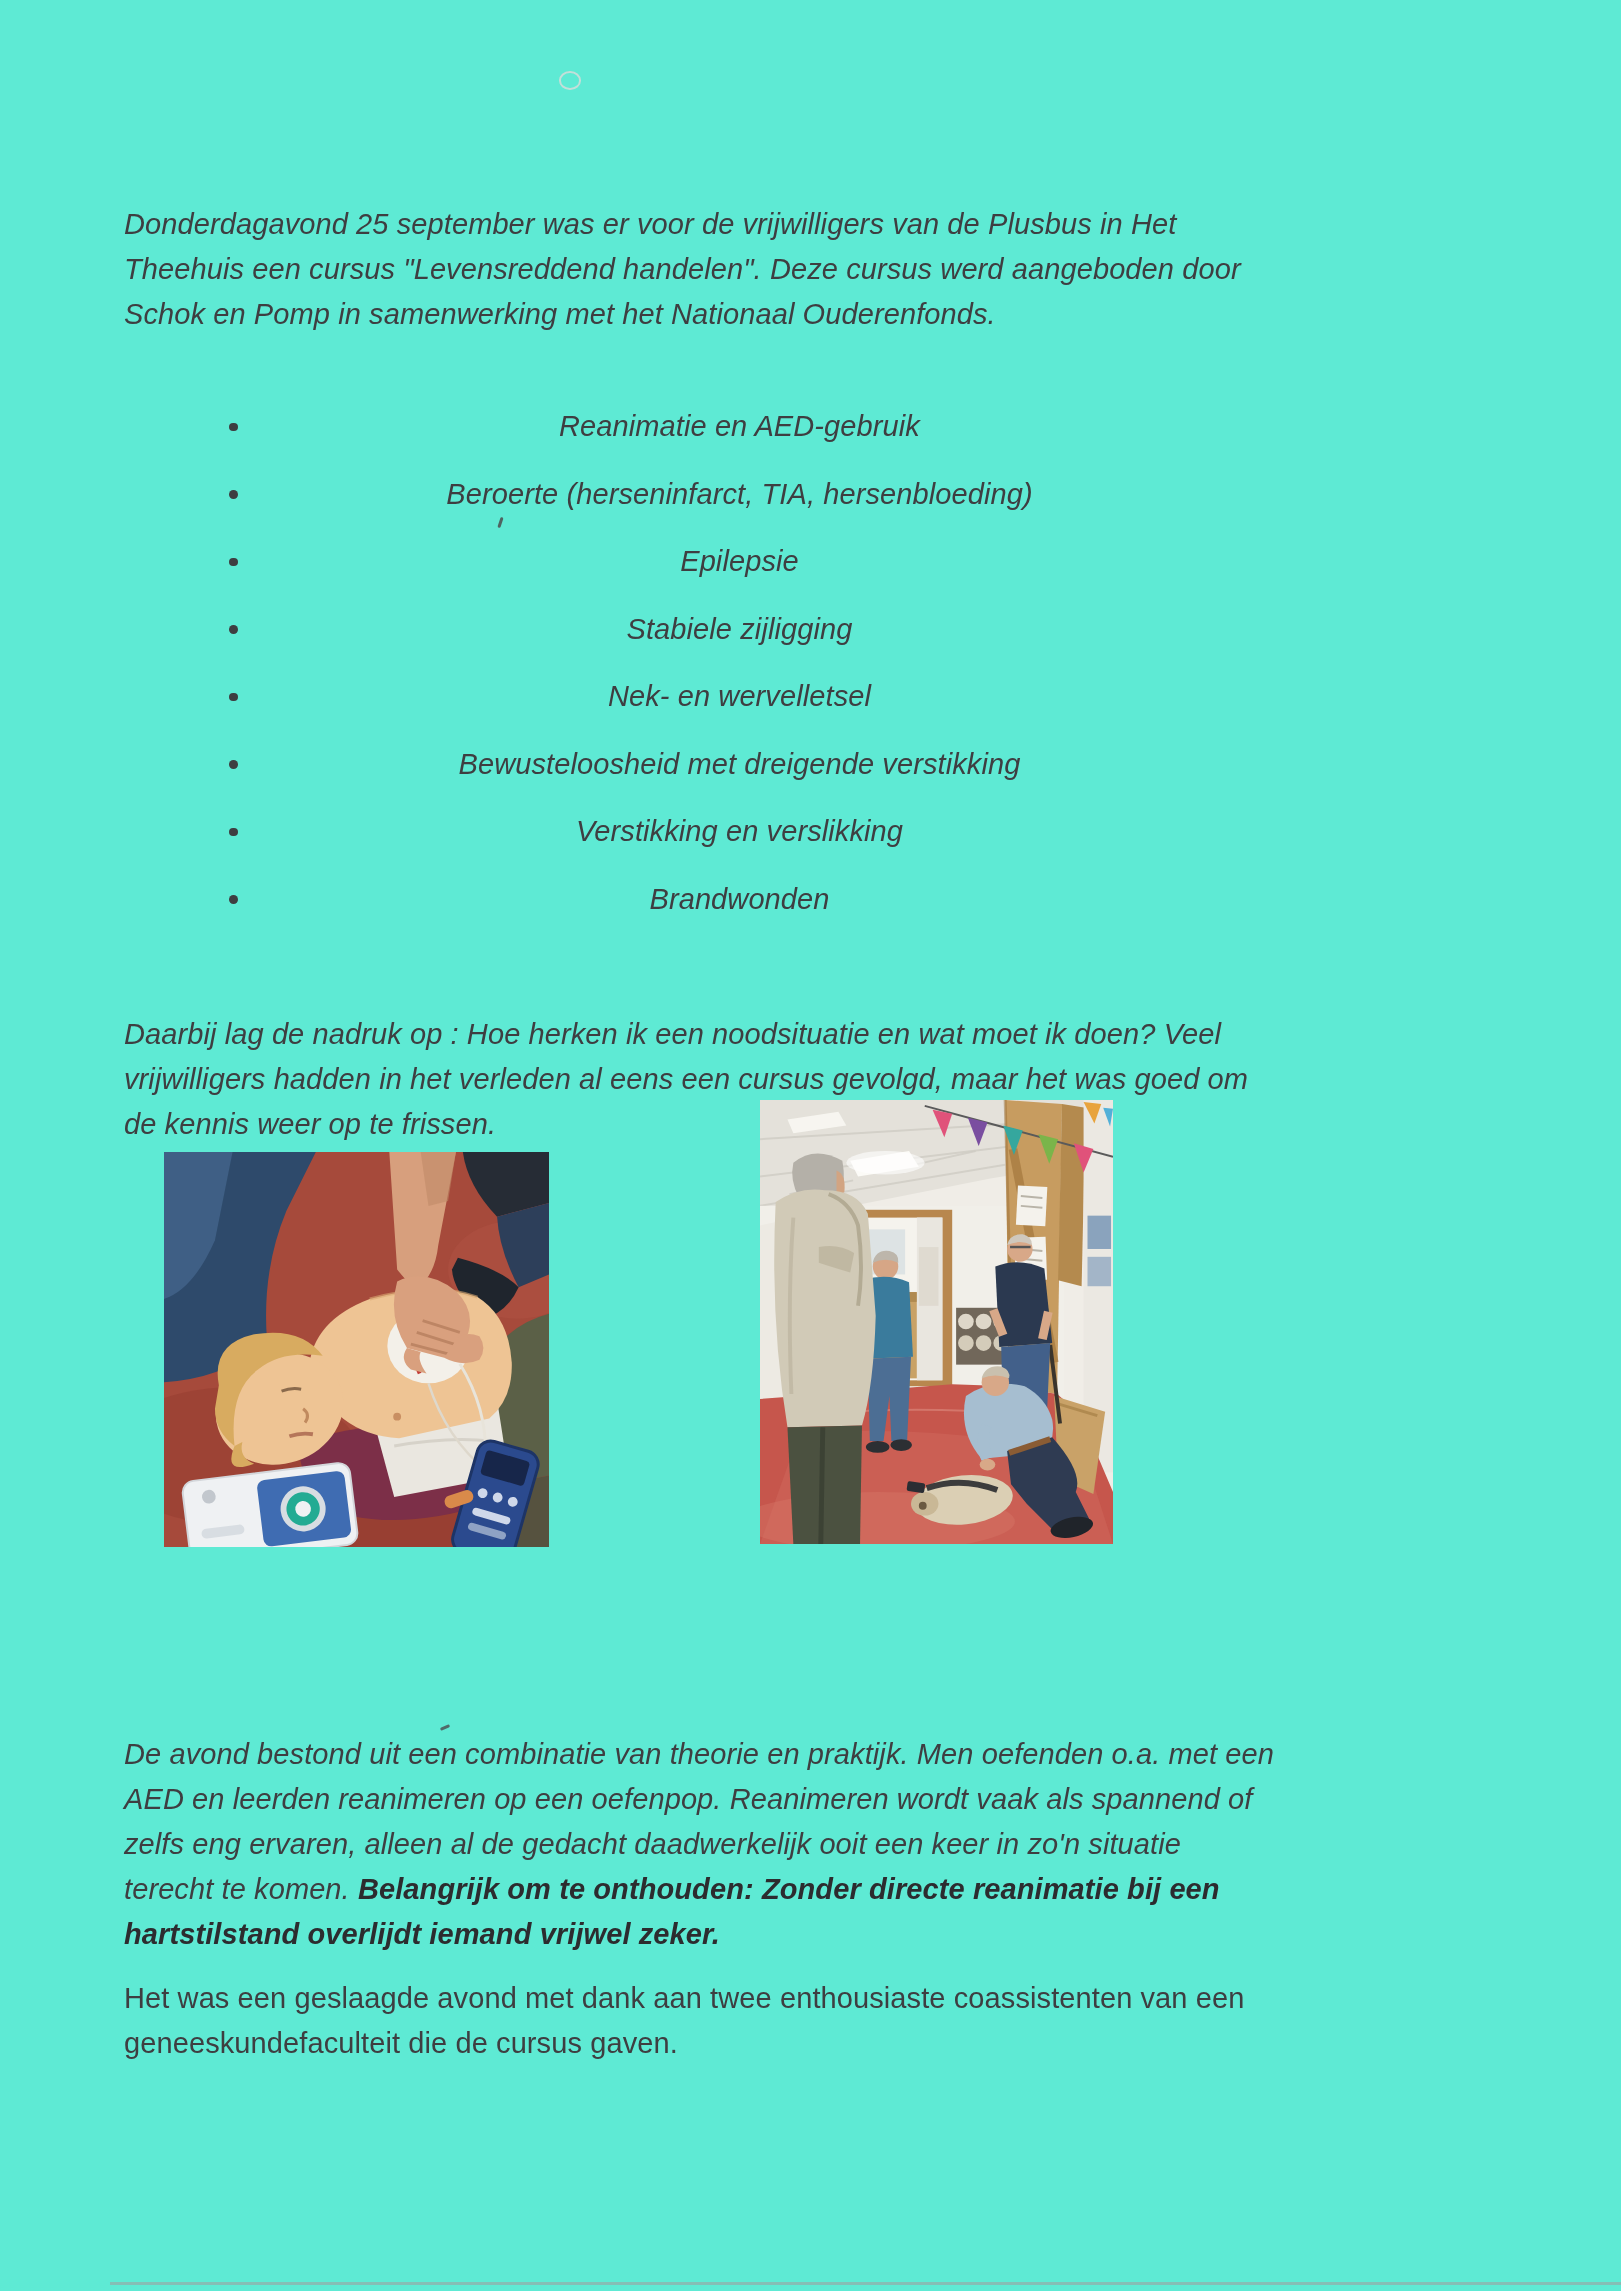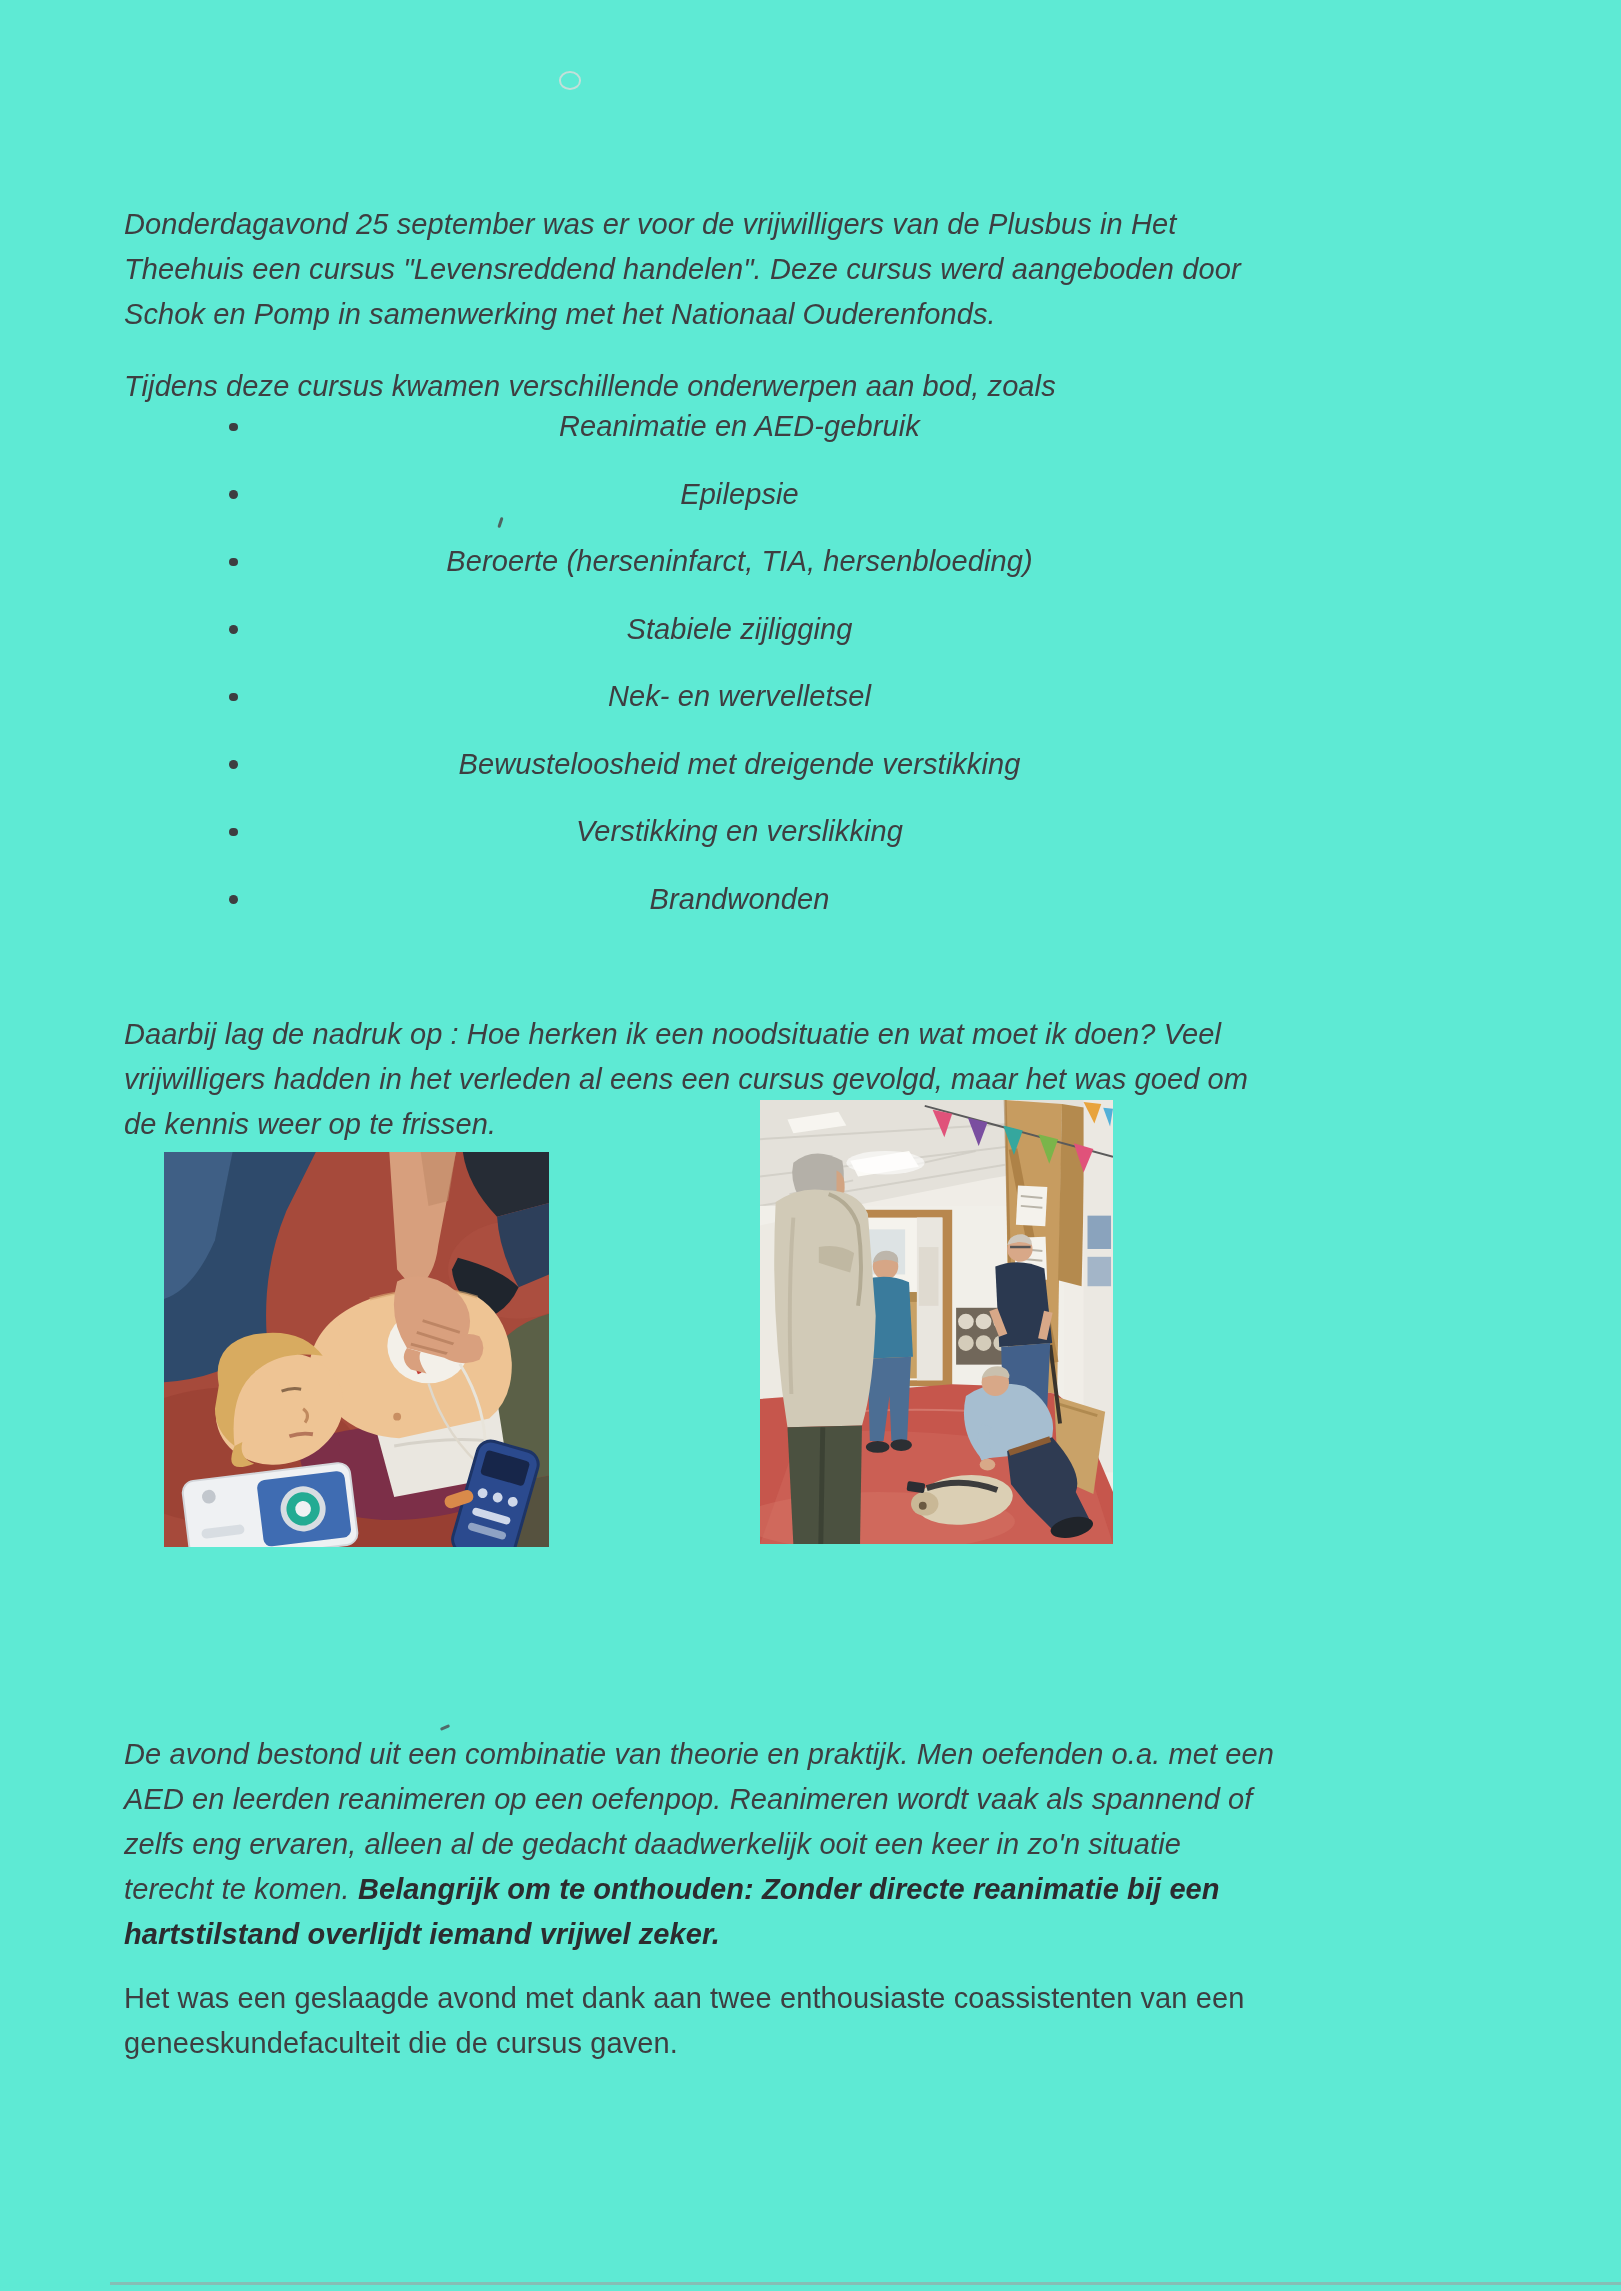--- a/index.html
+++ b/index.html
@@ -57,26 +57,25 @@
 <div class="page">
 
   <div class="artifact-ring"></div>
   <div class="artifact-tick1"></div>
   <div class="artifact-tick2"></div>
 
   <p class="para p1">Donderdagavond 25 september was er voor de vrijwilligers van de Plusbus in Het
 Theehuis een cursus "Levensreddend handelen". Deze cursus werd aangeboden door
 Schok en Pomp in samenwerking met het Nationaal Ouderenfonds.</p>
 
-  <p class="para p2">Tijdens deze cursus kwamen verschillende onderwerpen aan bod, zoals</p>
 
   <ul class="topics">
     <li>Reanimatie en AED-gebruik</li>
+    <li>Beroerte (herseninfarct, TIA, hersenbloeding)</li>
     <li>Epilepsie</li>
-    <li>Beroerte (herseninfarct, TIA, hersenbloeding)</li>
     <li>Stabiele zijligging</li>
     <li>Nek- en wervelletsel</li>
     <li>Bewusteloosheid met dreigende verstikking</li>
     <li>Verstikking en verslikking</li>
     <li>Brandwonden</li>
   </ul>
 
   <p class="para p3">Daarbij lag de nadruk op : Hoe herken ik een noodsituatie en wat moet ik doen? Veel
 vrijwilligers hadden in het verleden al eens een cursus gevolgd, maar het was goed om
 de kennis weer op te frissen.</p>

